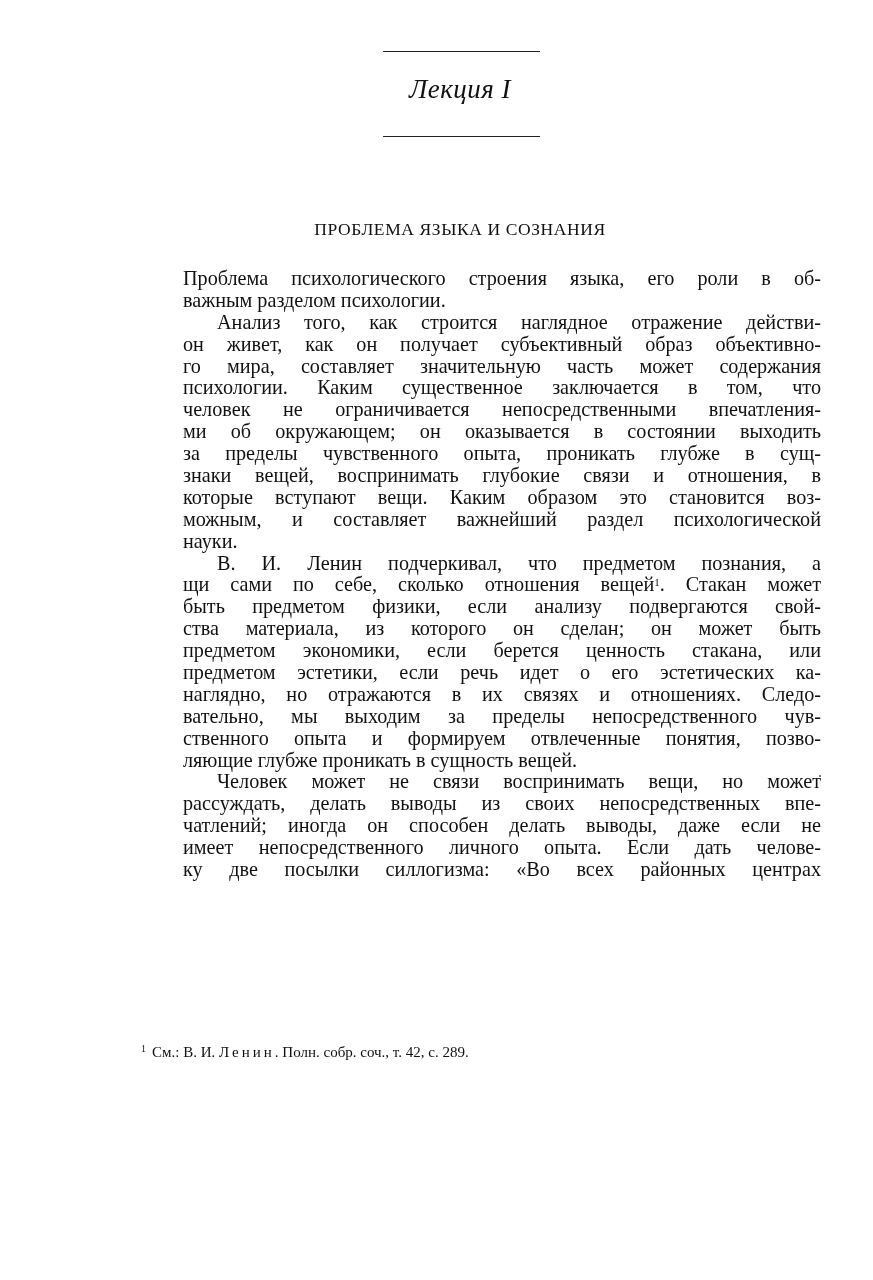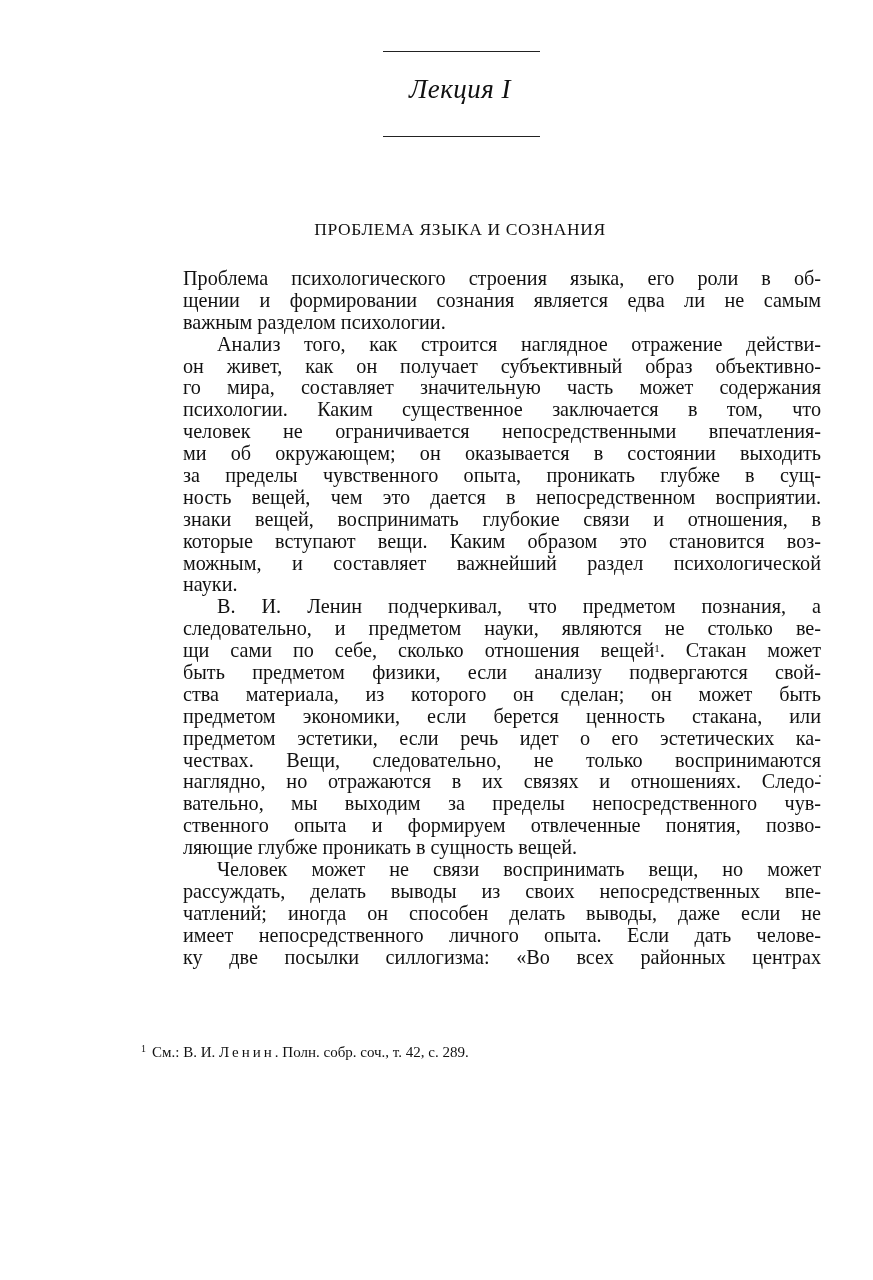--- a/index.html
+++ b/index.html
@@ -100,44 +100,40 @@
 
 <div class="rule top"></div>
 <div class="lecture-title">Лекция I</div>
 <div class="rule bottom"></div>
 
 <div class="chapter-title">ПРОБЛЕМА ЯЗЫКА И СОЗНАНИЯ</div>
 
 <div class="body-text">
 
   <span class="line">Проблема психологического строения языка, его роли в об-</span>
-  <span class="line">щении и формировании сознания является едва ли не самым</span>
   <span class="line last">важным разделом психологии.</span>
 
   <span class="line indent">Анализ того, как строится наглядное отражение действи-</span>
   <span class="line">он живет, как он получает субъективный образ объективно-</span>
   <span class="line">го мира, составляет значительную часть может содержания</span>
   <span class="line">психологии. Каким существенное заключается в том,  что</span>
   <span class="line">человек не ограничивается непосредственными впечатления-</span>
   <span class="line">ми об окружающем; он оказывается в состоянии выходить</span>
   <span class="line">за пределы чувственного опыта, проникать глубже в сущ-</span>
-  <span class="line">ность вещей, чем это дается в непосредственном восприятии.</span>
   <span class="line">знаки вещей, воспринимать глубокие связи и отношения, в</span>
   <span class="line">которые вступают вещи. Каким образом это становится воз-</span>
   <span class="line">можным, и составляет важнейший раздел психологической</span>
   <span class="line last">науки.</span>
 
   <span class="line indent">В. И. Ленин подчеркивал, что предметом познания,  а</span>
-  <span class="line">следовательно, и предметом науки, являются не столько ве-</span>
   <span class="line"><span>щи сами по себе, сколько отношения вещей</span><sup class="fn-ref">1</sup><span>. Стакан может</span></span>
   <span class="line">быть предметом физики, если анализу подвергаются свой-</span>
   <span class="line">ства материала, из которого  он  сделан;  он может быть</span>
   <span class="line">предметом экономики, если берется ценность стакана, или</span>
   <span class="line">предметом эстетики, если речь идет о его эстетических ка-</span>
-  <span class="line">чествах. Вещи, следовательно, не только воспринимаются</span>
   <span class="line">наглядно, но отражаются в их связях и отношениях. Следо-</span>
   <span class="line">вательно, мы выходим за пределы непосредственного чув-</span>
   <span class="line">ственного опыта и формируем отвлеченные понятия, позво-</span>
   <span class="line last">ляющие глубже проникать в сущность вещей.</span>
 
   <span class="line indent">Человек может не связи воспринимать вещи, но может</span>
   <span class="line">рассуждать, делать выводы из своих непосредственных впе-</span>
   <span class="line">чатлений; иногда он способен делать выводы, даже если не</span>
   <span class="line">имеет непосредственного личного опыта. Если дать челове-</span>
   <span class="line">ку две посылки силлогизма: «Во всех  районных  центрах</span>

